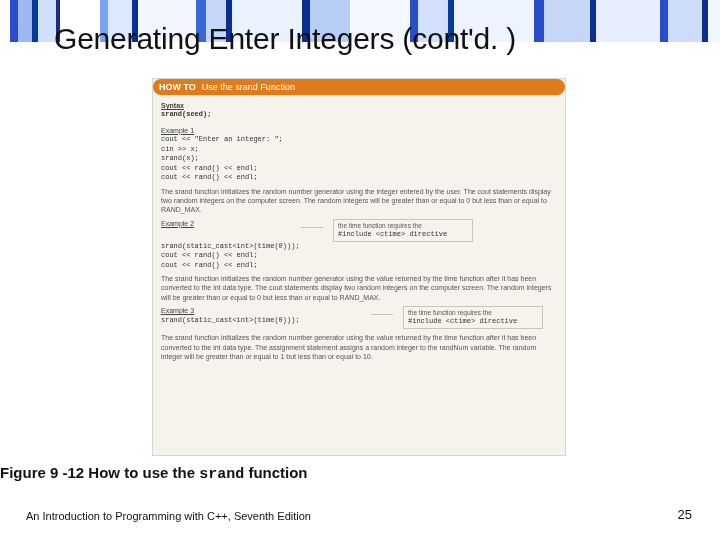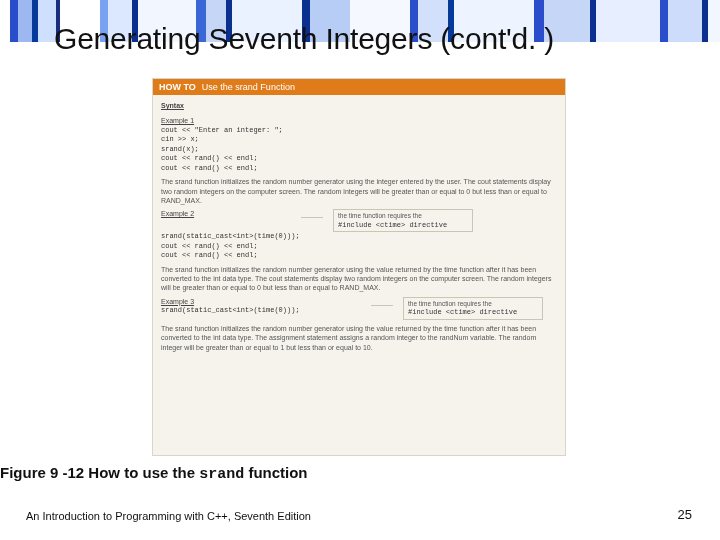--- a/index.html
+++ b/index.html
@@ -41,20 +41,21 @@
   }
   .orange-bar {
     background: #e07b1a;
     color: #fff;
     font-size: 9px;
     font-weight: bold;
     padding: 3px 6px;
     display: flex;
     gap: 6px;
     font-family: Arial, sans-serif;
+    border-radius: 8px;
   }
   .orange-bar .ht { }
   .orange-bar .desc { font-weight: normal; }
   .content { padding: 6px 8px; font-size: 7px; color: #444; line-height: 1.35; }
   .syntax-lbl { font-weight: bold; text-decoration: underline; font-size: 7px; }
   .code-small { font-family: "Courier New", monospace; font-size: 7px; color: #333; }
   .ex-lbl { text-decoration: underline; font-size: 7px; font-weight: 500; margin-top: 6px; display: inline-block; }
   .para { font-size: 7px; color: #555; margin-top: 4px; line-height: 1.35; }
   .note-box {
     border: 1px solid #c9c6b8;
@@ -120,29 +121,30 @@
   <span style="width:10px;background:#2a4ecb"></span>
   <span style="width:46px;background:#c6d6f7"></span>
   <span style="width:6px;background:#0b2f8f"></span>
   <span style="width:64px;background:#e6eeff"></span>
   <span style="width:8px;background:#2a4ecb"></span>
   <span style="width:34px;background:#cddcfa"></span>
   <span style="width:6px;background:#0b2f8f"></span>
   <span style="flex:1;background:#f2f6ff"></span>
 </div>
 
-<div class="title">Generating Seventh Integers (cont'd. )</div>
+<div class="title">Generating Enter Integers (cont'd. )</div>
 
 <div class="figure-box">
   <div class="orange-bar">
     <span class="ht">HOW TO</span>
     <span class="desc">Use the srand Function</span>
   </div>
   <div class="content">
     <div class="syntax-lbl">Syntax</div>
+    <div class="code-small" style="font-weight:bold">srand(seed);</div>
 
     <div class="ex-lbl">Example 1</div>
     <div class="code-small">
       <div>cout &lt;&lt; "Enter an integer: ";</div>
       <div>cin &gt;&gt; x;</div>
       <div>srand(x);</div>
       <div>cout &lt;&lt; rand() &lt;&lt; endl;</div>
       <div>cout &lt;&lt; rand() &lt;&lt; endl;</div>
     </div>
     <div class="para">The srand function initializes the random number generator using the integer entered by the user. The cout statements display two random integers on the computer screen. The random integers will be greater than or equal to 0 but less than or equal to RAND_MAX.</div>

